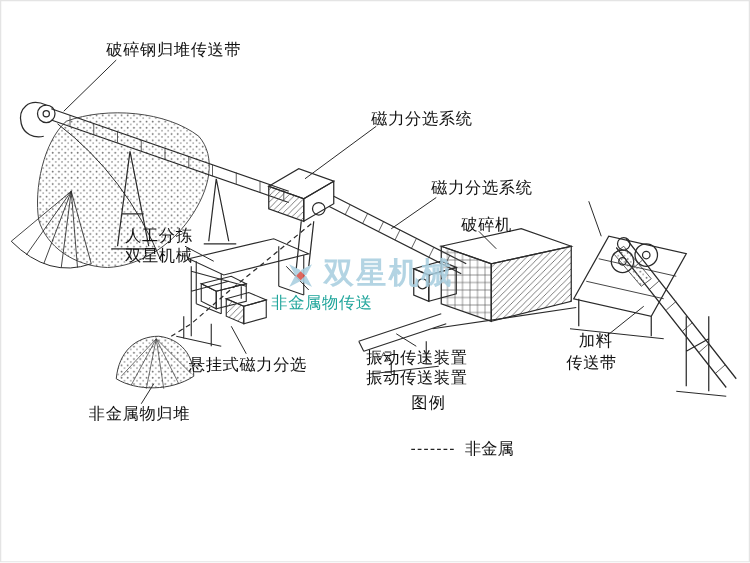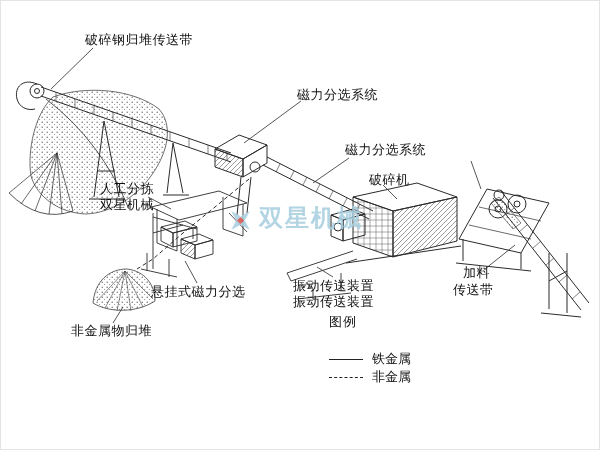--- a/index.html
+++ b/index.html
@@ -153,32 +153,29 @@
     </svg>
     <span class="watermark-text">双星机械</span>
   </div>
 
   <div class="lbl" style="left:84px;top:31px">破碎钢归堆传送带</div>
   <div class="lbl" style="left:296px;top:86px">磁力分选系统</div>
   <div class="lbl" style="left:344px;top:141px">磁力分选系统</div>
   <div class="lbl" style="left:368px;top:171px">破碎机</div>
   <div class="lbl" style="left:99px;top:180px">人工分拣</div>
   <div class="lbl" style="left:99px;top:196px">双星机械</div>
+  <div class="lbl teal" style="left:216px;top:233px">非金属物传送</div>
   <div class="lbl" style="left:150px;top:283px">悬挂式磁力分选</div>
   <div class="lbl" style="left:292px;top:277px">振动传送装置</div>
   <div class="lbl" style="left:292px;top:293px">振动传送装置</div>
   <div class="lbl" style="left:462px;top:264px">加料</div>
   <div class="lbl" style="left:452px;top:281px">传送带</div>
   <div class="lbl" style="left:70px;top:322px">非金属物归堆</div>
 
   <div class="legend">
     <div class="legend-title">图例</div>
     <div class="legend-row">
-      <span class="legend-line"></span>
-      <span>铁金属</span>
-    </div>
-    <div class="legend-row">
       <span class="legend-line dashed"></span>
       <span>非金属</span>
     </div>
   </div>
 
 </div>
 
 </body></html>

